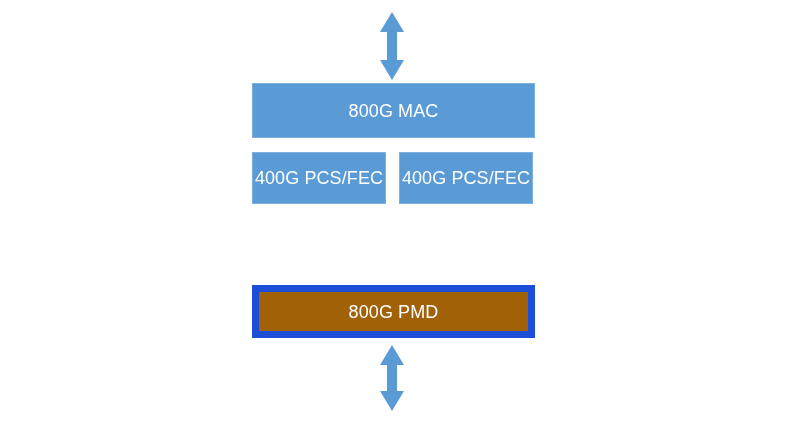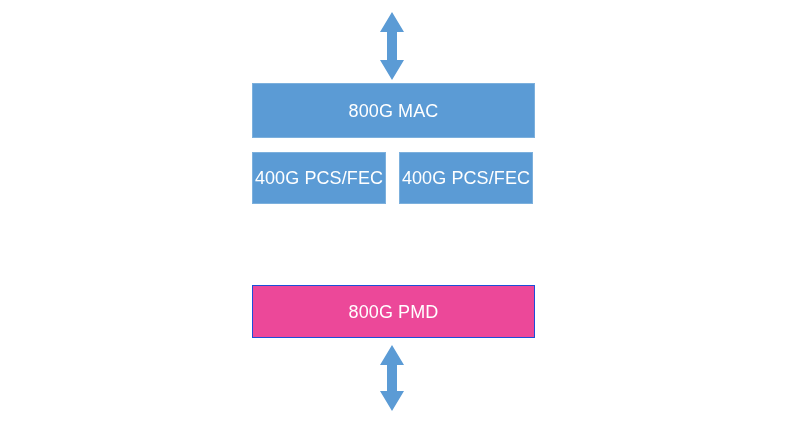--- a/index.html
+++ b/index.html
@@ -31,22 +31,22 @@
     font-weight: 400;
     letter-spacing: 0.1px;
     line-height: 1;
     white-space: nowrap;
   }
   .block.blue {
     background: #5b9bd5;
     border: 1px solid #7cb0dd;
   }
   .block.gray {
-    background: #ec4899;
-    border: 1px solid #1d4ed8;
+    background: #a16207;
+    border: 7px solid #1d4ed8;
   }
 
   
   #block-mac      { left: 252px; top: 83px;  width: 283px; height: 55px; }
   #block-pcs-0    { left: 252px; top: 152px; width: 134px; height: 52px; }
   #block-pcs-1    { left: 399px; top: 152px; width: 134px; height: 52px; }
   #block-pma      { left: 252px; top: 220px; width: 283px; height: 51px; }
   #block-pmd      { left: 252px; top: 285px; width: 283px; height: 53px; }
 
   

